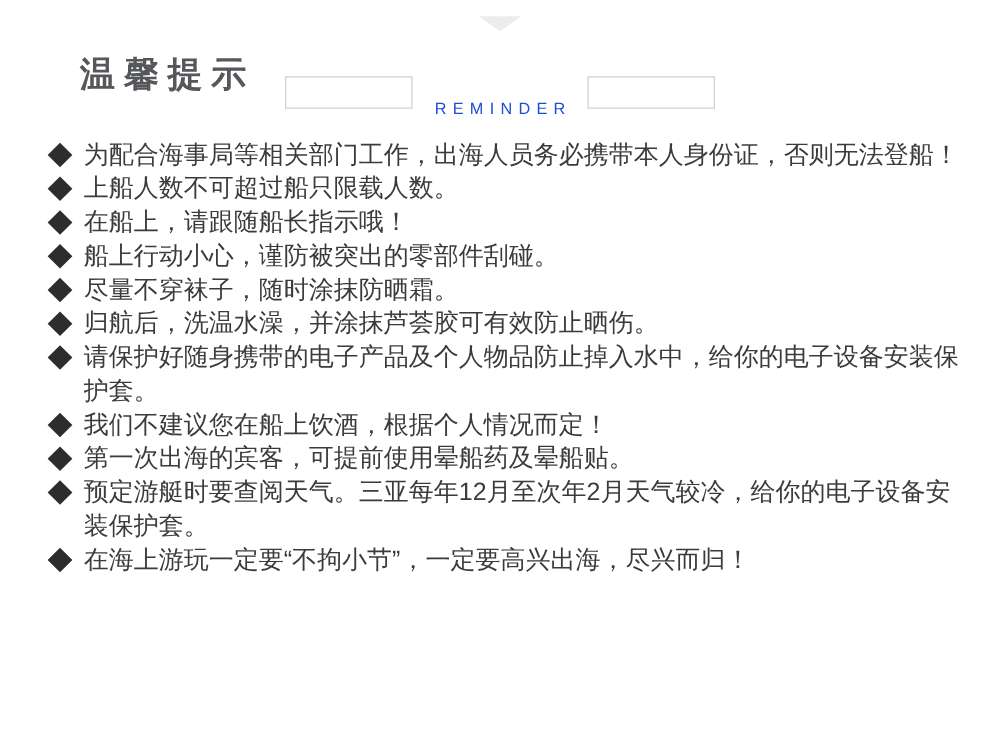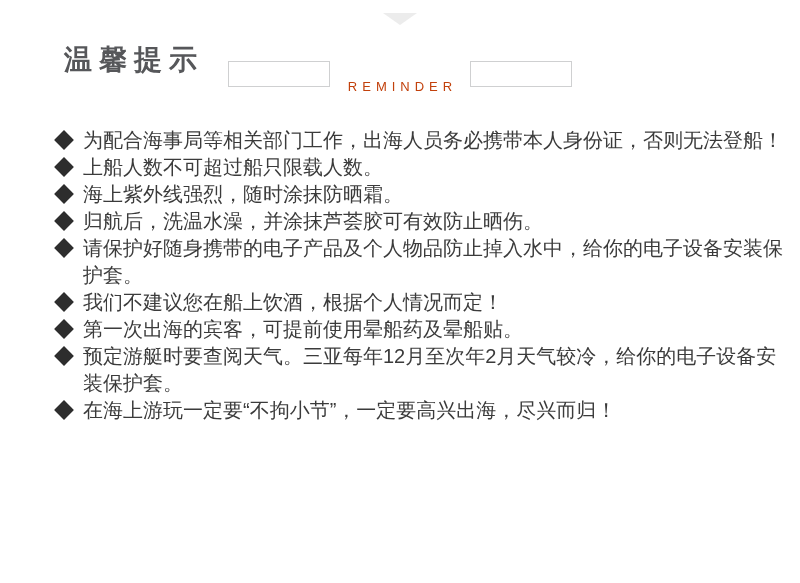--- a/index.html
+++ b/index.html
@@ -63,29 +63,29 @@
   .page-subtitle {
     position: absolute;
     top: 80px;
     left: 0;
     width: 100%;
     text-align: center;
     font-size: 13px;
     line-height: 13px;
     letter-spacing: 5px;
     text-indent: 5px;
-    color: #c2410c;
+    color: #1d4ed8;
   }
   
   .tips {
     position: absolute;
     top: 111px;
     left: 38px;
     width: 732px;
-    margin: 16px;
+    margin: 0;
     padding: 0;
     list-style: none;
   }
   .tip-item {
     display: flex;
     align-items: flex-start;
     font-size: 20px;
     line-height: 27px;
     color: #3b3b3b;
   }
@@ -132,28 +132,40 @@
       <span class="tip-text">为配合海事局等相关部门工作，出海人员务必携带本人身份证，否则无法登船！</span>
     </li>
 
     <li class="tip-item">
       <span class="bullet-cell">
         <span class="diamond"></span>
       </span>
       <span class="tip-text">上船人数不可超过船只限载人数。</span>
     </li>
 
-
-
-
-    <li class="tip-item">
-      <span class="bullet-cell">
-        <span class="diamond"></span>
-      </span>
-      <span class="tip-text">海上紫外线强烈，随时涂抹防晒霜。</span>
+    <li class="tip-item">
+      <span class="bullet-cell">
+        <span class="diamond"></span>
+      </span>
+      <span class="tip-text">在船上，请跟随船长指示哦！</span>
+    </li>
+
+
+    <li class="tip-item">
+      <span class="bullet-cell">
+        <span class="diamond"></span>
+      </span>
+      <span class="tip-text">船上行动小心，谨防被突出的零部件刮碰。</span>
+    </li>
+
+    <li class="tip-item">
+      <span class="bullet-cell">
+        <span class="diamond"></span>
+      </span>
+      <span class="tip-text">尽量不穿袜子，随时涂抹防晒霜。</span>
     </li>
 
     <li class="tip-item">
       <span class="bullet-cell">
         <span class="diamond"></span>
       </span>
       <span class="tip-text">归航后，洗温水澡，并涂抹芦荟胶可有效防止晒伤。</span>
     </li>
 
     <li class="tip-item">

